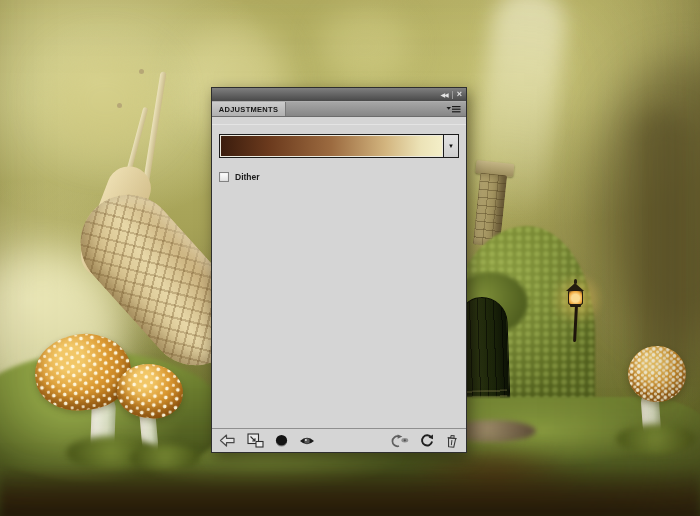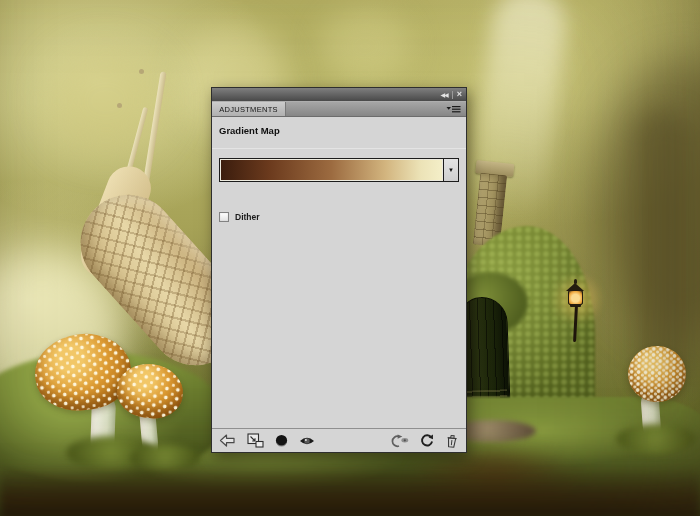--- a/index.html
+++ b/index.html
@@ -147,31 +147,31 @@
     box-shadow: 3px 5px 14px rgba(25,20,8,.5); }
   .titlebar { height:13px; flex:0 0 13px; display:flex; align-items:center; justify-content:flex-end;
     background:linear-gradient(#7f7f7f,#494949); padding:0 4px; gap:4px; }
   .tb-glyph { color:#e3e3e3; font-size:6px; letter-spacing:-1px; line-height:1; cursor:default; }
   .tb-close { color:#e3e3e3; font-size:9px; font-weight:bold; line-height:1; }
   .tb-div { width:1px; height:8px; background:#9a9a9a; }
   .tabrow { height:16px; flex:0 0 16px; display:flex; align-items:stretch;
     background:linear-gradient(#a6a6a6,#868686); border-top:1px solid #aeaeae; border-bottom:1px solid #6c6c6c; }
   .tab { width:74px; display:flex; align-items:center; justify-content:center;
     background:linear-gradient(#cccccc,#b0b0b0); border-right:1px solid #787878;
-    font-size:7.5px; font-weight:normal; color:#151515; letter-spacing:.3px; }
+    font-size:7.5px; font-weight:bold; color:#151515; letter-spacing:.3px; }
   .tabrow-spacer { flex:1; }
   .panel-menu { display:flex; align-items:center; padding:0 5px; }
   .content { flex:1; display:flex; flex-direction:column; padding:7px 7px 0 7px; }
   .section-title { font-size:9.5px; font-weight:bold; color:#101010; margin:1px 0 12px 0; }
   .hr { height:1px; background:#a2a2a2; border-bottom:1px solid #e4e4e4; margin:0 -7px; }
   .gradient-control { margin-top:9px; height:24px; display:flex; border:1px solid #1c1c1c; background:#d5d5d5; }
   .gradient-swatch { flex:1; box-shadow: inset 0 0 0 1px #eceadf; }
   .gradient-dd { flex:0 0 15px; border-left:1px solid #1c1c1c; background:linear-gradient(#e3e3e3,#cfcfcf);
     display:flex; align-items:center; justify-content:center; font-size:6px; color:#111; }
-  .chk-row { display:flex; align-items:flex-end; margin-top:30px; }
+  .chk-row { display:flex; align-items:flex-end; margin-top:14px; }
   .chk-box { width:10px; height:10px; border:1px solid #828282; background:linear-gradient(#ffffff,#e2e2e2);
     box-shadow: inset 0 0 1px #bbb; }
   .chk-label { font-size:8.5px; font-weight:600; color:#1a1a1a; margin-left:6px; }
   .content-spacer { flex:1; }
   .footer { flex:0 0 24px; border-top:1px solid #8f8f8f; display:flex; align-items:center; padding:0 7px; gap:11px;
     background:#d5d5d5; }
   .footer .spacer { flex:1; }
   .ficon { display:flex; align-items:center; justify-content:center; }
   .ficon svg { display:block; }
 </style>
@@ -253,21 +253,20 @@
         <svg width="15" height="9" viewBox="0 0 15 9">
           <path d="M0.5 2 L5 2 L2.7 4.8 Z" fill="#1a1a1a"></path>
           <rect x="6" y="1" width="8.5" height="1.2" fill="#1a1a1a"></rect>
           <rect x="6" y="3.6" width="8.5" height="1.2" fill="#1a1a1a"></rect>
           <rect x="6" y="6.2" width="8.5" height="1.2" fill="#1a1a1a"></rect>
         </svg>
       </div>
     </div>
 
     <div class="content">
-      <div class="section-title">Gradient Map</div>
       <div class="hr"></div>
 
       <div class="gradient-control">
         <div class="gradient-swatch" style="background: linear-gradient(to right, rgb(58, 28, 13) 0%, rgb(107, 58, 29) 22%, rgb(156, 107, 64) 50%, rgb(210, 180, 126) 74%, rgb(236, 227, 183) 90%, rgb(244, 239, 201) 100%);"></div>
         <div class="gradient-dd">
             <span>▼</span>
           </div>
       </div>
 
       <div class="chk-row">

